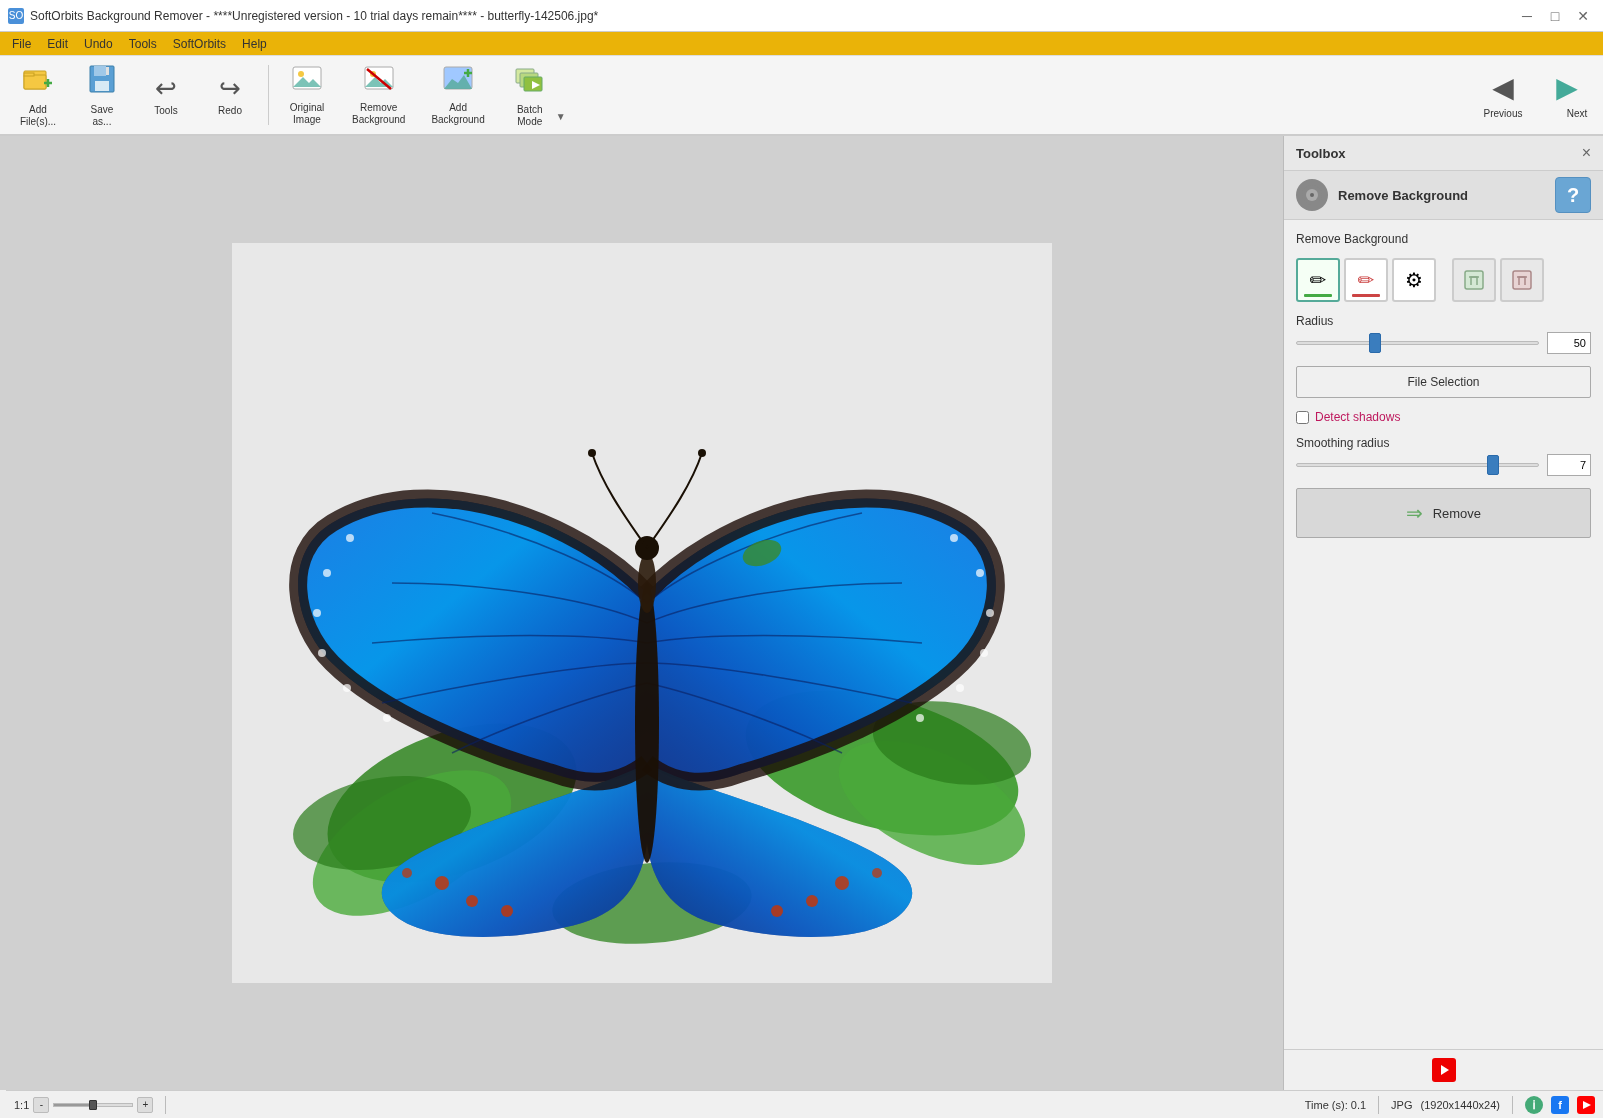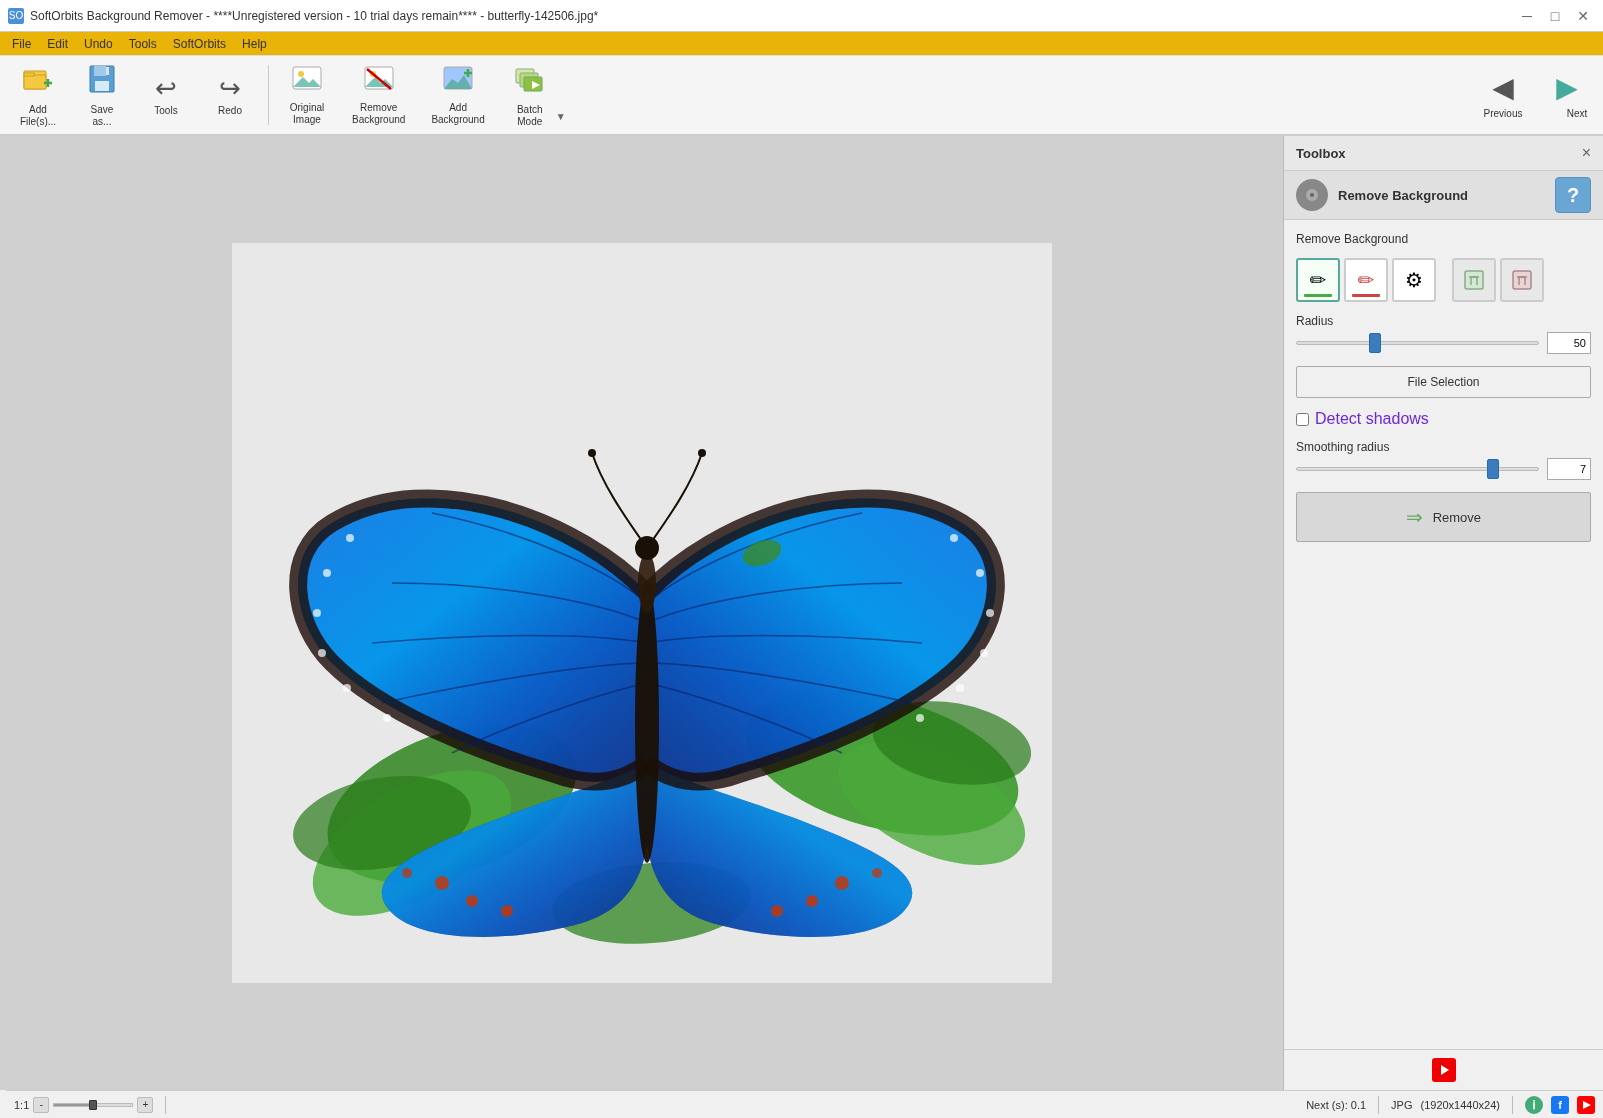--- a/index.html
+++ b/index.html
@@ -610,21 +610,21 @@
             </div>
           </div>
           <input type="text" class="slider-input-box" value="50" style="width: 44px; height: 22px; border: 1px solid rgb(170, 170, 170); background: white; text-align: right; padding: 2px 4px; font-size: 11px;">
         </div>
       </div>
 
       <button class="clear-selection-btn">File Selection</button>
 
       <div class="checkbox-row">
         <input type="checkbox" id="detect-shadows" style="">
-        <label for="detect-shadows" style="font-size:16px; color:#6d28d9; cursor:pointer;">Detect shadows</label>
+        <label for="detect-shadows" style="font-size:12px; color:#be185d; cursor:pointer;">Detect shadows</label>
       </div>
 
       <div>
         <div class="toolbox-label">Smoothing radius</div>
         <div class="radius-row">
           <div class="slider-container">
             <div class="slider-track">
               <div class="slider-thumb" style="left: 79%;"></div>
             </div>
           </div>
@@ -658,21 +658,21 @@
     <div class="zoom-btn">-</div>
     <div style="width:80px; height:4px; background: linear-gradient(to right, #999 50%, #ddd 50%); border:1px solid #bbb; cursor:pointer;">
       <div style="width:8px;height:10px;background:#555;border:1px solid #333;border-radius:1px;position:relative;top:-4px;left:calc(50% - 4px);"></div>
     </div>
     <div class="zoom-btn">+</div>
   </div>
 
   <div class="status-sep"></div>
 
   <div class="status-right">
-    <span>Next (s): 0.1</span>
+    <span>Time (s): 0.1</span>
     <div class="status-sep"></div>
     <span>JPG</span>
     <span>(1920x1440x24)</span>
     <div class="status-sep"></div>
     <div class="status-icon info-icon" style="border-radius:50%;display:flex;align-items:center;justify-content:center;">ℹ</div>
     <div class="status-icon social-icon" style="border-radius:3px;display:flex;align-items:center;justify-content:center;font-size:11px;font-weight:bold;">f</div>
     <div class="status-icon yt-icon">
       <svg width="12" height="8" viewBox="0 0 12 8">
           <polygon points="3,0 11,4 3,8" fill="white"></polygon>
         </svg>

